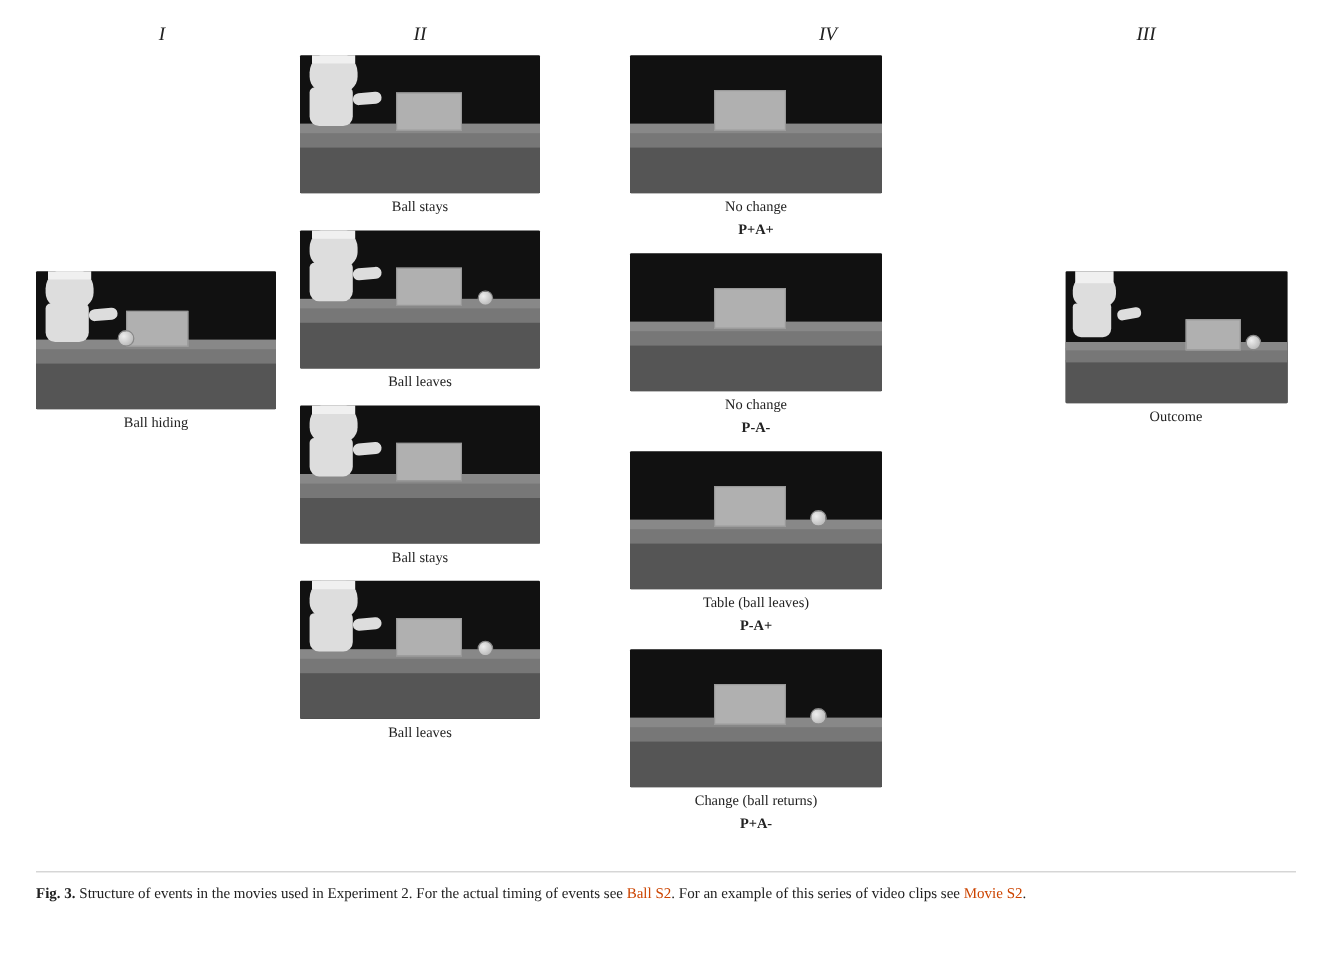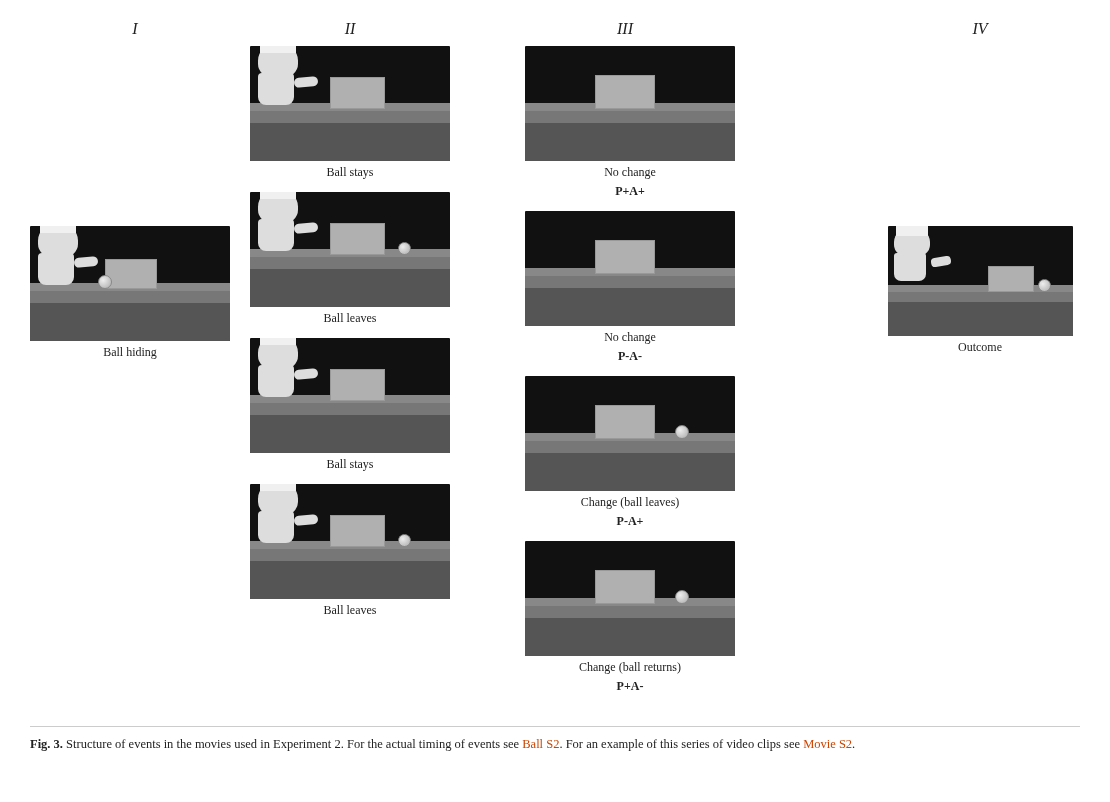--- a/index.html
+++ b/index.html
@@ -133,22 +133,22 @@
     }
   </style>
 </head>
 <body>
 
 <div class="page-container">
 
   <div class="col-headers">
     <div class="col-header col-i">I</div>
     <div class="col-header col-ii">II</div>
+    <div class="col-header col-iv">IV</div>
     <div class="col-header col-iii" style="margin-left:40px;">III</div>
-    <div class="col-header col-iv">IV</div>
   </div>
 
   <div class="main-grid">
 
     <div class="col-hiding">
       <div class="scene-block">
         <div class="scene-img">
 
           <div style="position:absolute;bottom:0;left:0;right:0;height:40px;background:#555;"></div>
           <div style="position:absolute;bottom:38px;left:0;right:0;height:14px;background:#777;"></div>
@@ -277,21 +277,21 @@
 
       <div class="scene-block">
         <div class="scene-img" style="width:210px;">
           <div style="position:absolute;bottom:0;left:0;right:0;height:40px;background:#555;"></div>
           <div style="position:absolute;bottom:38px;left:0;right:0;height:14px;background:#777;"></div>
           <div style="position:absolute;bottom:50px;left:0;right:0;height:8px;background:#888;"></div>
           <div class="box" style="width:60px;height:34px;bottom:52px;left:70px;background:#b0b0b0;"></div>
 
           <div class="ball" style="width:14px;height:14px;bottom:52px;left:150px;"></div>
         </div>
-        <div class="caption">Change (ball leaves)</div>
+        <div class="caption">Table (ball leaves)</div>
         <div class="caption caption-bold">P-A+</div>
       </div>
 
       <div class="scene-block">
         <div class="scene-img" style="width:210px;">
           <div style="position:absolute;bottom:0;left:0;right:0;height:40px;background:#555;"></div>
           <div style="position:absolute;bottom:38px;left:0;right:0;height:14px;background:#777;"></div>
           <div style="position:absolute;bottom:50px;left:0;right:0;height:8px;background:#888;"></div>
           <div class="box" style="width:60px;height:34px;bottom:52px;left:70px;background:#b0b0b0;"></div>
 

